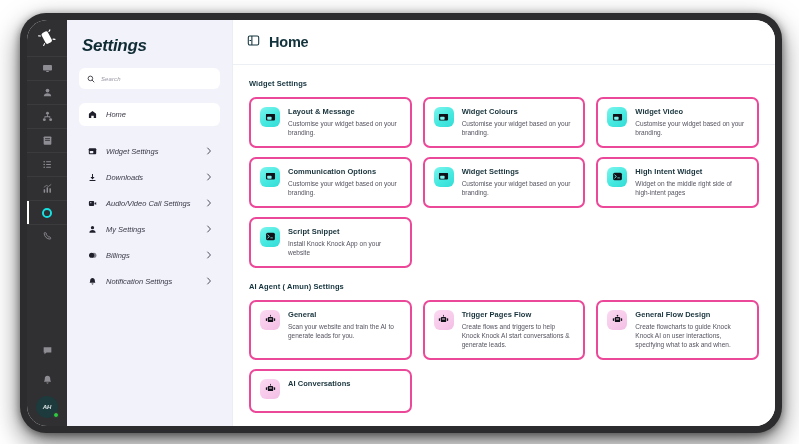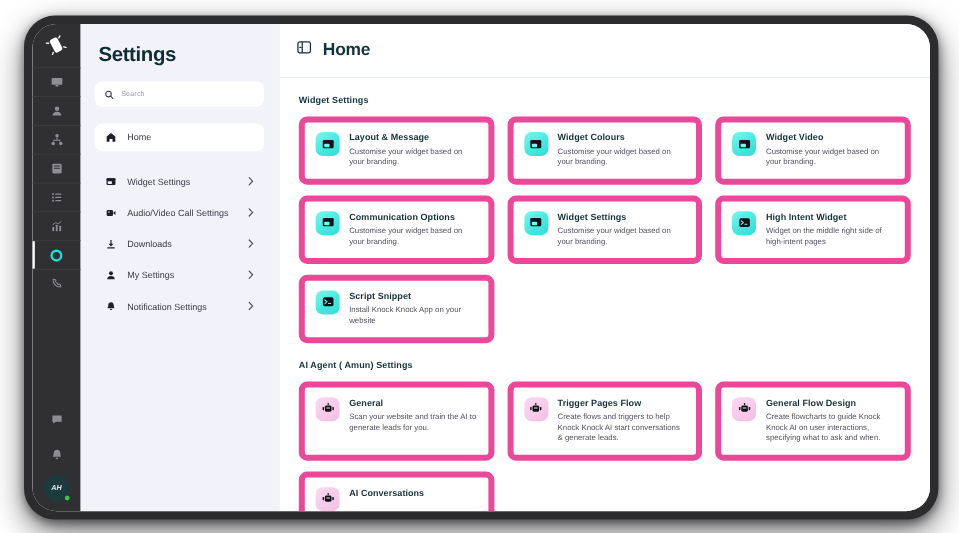--- a/index.html
+++ b/index.html
@@ -74,21 +74,21 @@
     position: absolute; right: -1px; bottom: 0px;
     width: 6px; height: 6px; border-radius: 50%;
     background: #2ecc40; border: 1px solid #303033;
   }
 
   
   #settings-panel {
     width: 165px; flex: 0 0 165px;
     background: #f2f2fb;
     padding: 14px 12px 0 12px;
-    display: flex; flex-direction: column;
+    display: flex; flex-direction: column; font-style: italic;
   }
   #settings-title {
     font-size: 17px; font-weight: 700; color: #0f2b33;
     letter-spacing: -.3px;
     margin: 2px 0 12px 3px;
   }
   #search-box {
     background: #ffffff; border-radius: 6px;
     height: 21px; display: flex; align-items: center;
     padding: 0 8px; gap: 6px;
@@ -136,21 +136,21 @@
     letter-spacing: .1px;
   }
   .card-grid {
     display: grid;
     grid-template-columns: repeat(3, 1fr);
     gap: 9px 11px;
     margin-bottom: 14px;
   }
   .card {
     background: #ffffff;
-    border: 5px solid #ec4899;
+    border: 2px solid #ec4899;
     border-radius: 7px;
     padding: 8px 9px;
     display: flex; gap: 8px;
     min-height: 44px;
   }
   .card-ico {
     flex: 0 0 20px; width: 20px; height: 20px;
     border-radius: 6px;
     display: flex; align-items: center; justify-content: center;
   }
@@ -322,63 +322,77 @@
           <svg width="6" height="8" viewBox="0 0 8 12" fill="none" stroke="#50505c" stroke-width="1.5" stroke-linecap="round">
               <path d="M2 1.5 L6.2 6 L2 10.5"></path>
             </svg>
         </span>
       </div>
 
 
       <div class="nav-item">
         <span class="n-ico">
           <svg width="9" height="9" viewBox="0 0 16 16" fill="#20202c">
+            <path d="M7.1 1.8h1.8v5.4h2.8L8 11.4 4.3 7.2h2.8z"></path>
+            <rect x="2.4" y="12.6" width="11.2" height="1.7" rx=".8"></rect>
+          </svg>
+        </span>
+        <span class="n-label">Downloads</span>
+        <span class="n-chev">
+          <svg width="6" height="8" viewBox="0 0 8 12" fill="none" stroke="#50505c" stroke-width="1.5" stroke-linecap="round">
+              <path d="M2 1.5 L6.2 6 L2 10.5"></path>
+            </svg>
+        </span>
+      </div>
+
+      <div class="nav-item">
+        <span class="n-ico">
+          <svg width="9" height="9" viewBox="0 0 16 16" fill="#20202c">
             <rect x="1.6" y="3.4" width="9.4" height="9.2" rx="2"></rect>
             <path d="M11.6 7.4 L14.6 5.2v5.6l-3-2.2z"></path>
             <circle cx="5" cy="6.6" r="1.1" fill="#f2f2fb"></circle>
           </svg>
         </span>
         <span class="n-label">Audio/Video Call Settings</span>
         <span class="n-chev">
           <svg width="6" height="8" viewBox="0 0 8 12" fill="none" stroke="#50505c" stroke-width="1.5" stroke-linecap="round">
               <path d="M2 1.5 L6.2 6 L2 10.5"></path>
             </svg>
         </span>
       </div>
 
       <div class="nav-item">
         <span class="n-ico">
           <svg width="9" height="9" viewBox="0 0 16 16" fill="#20202c">
-            <path d="M7.1 1.8h1.8v5.4h2.8L8 11.4 4.3 7.2h2.8z"></path>
-            <rect x="2.4" y="12.6" width="11.2" height="1.7" rx=".8"></rect>
-          </svg>
-        </span>
-        <span class="n-label">Downloads</span>
-        <span class="n-chev">
-          <svg width="6" height="8" viewBox="0 0 8 12" fill="none" stroke="#50505c" stroke-width="1.5" stroke-linecap="round">
-              <path d="M2 1.5 L6.2 6 L2 10.5"></path>
-            </svg>
-        </span>
-      </div>
-
-      <div class="nav-item">
-        <span class="n-ico">
-          <svg width="9" height="9" viewBox="0 0 16 16" fill="#20202c">
             <circle cx="8" cy="4.8" r="2.9"></circle>
             <path d="M2.4 13.8c0-3.1 2.5-4.8 5.6-4.8s5.6 1.7 5.6 4.8z"></path>
           </svg>
         </span>
         <span class="n-label">My Settings</span>
         <span class="n-chev">
           <svg width="6" height="8" viewBox="0 0 8 12" fill="none" stroke="#50505c" stroke-width="1.5" stroke-linecap="round">
               <path d="M2 1.5 L6.2 6 L2 10.5"></path>
             </svg>
         </span>
       </div>
 
+      <div class="nav-item">
+        <span class="n-ico">
+          <svg width="9" height="9" viewBox="0 0 16 16" fill="#20202c">
+            <circle cx="6.4" cy="7.6" r="4.6"></circle>
+            <circle cx="10.4" cy="7.6" r="4.6" opacity=".55"></circle>
+          </svg>
+        </span>
+        <span class="n-label">Billings</span>
+        <span class="n-chev">
+          <svg width="6" height="8" viewBox="0 0 8 12" fill="none" stroke="#50505c" stroke-width="1.5" stroke-linecap="round">
+              <path d="M2 1.5 L6.2 6 L2 10.5"></path>
+            </svg>
+        </span>
+      </div>
 
       <div class="nav-item">
         <span class="n-ico">
           <svg width="9" height="9" viewBox="0 0 16 16" fill="#20202c">
             <path d="M8 1.6c-2.4 0-4.1 1.8-4.1 4.3 0 3-1 3.7-1 4.5h10.2c0-.8-1-1.5-1-4.5C12.1 3.4 10.4 1.6 8 1.6z"></path>
             <path d="M6.3 11.6h3.4c0 1-.8 1.8-1.7 1.8s-1.7-.8-1.7-1.8z"></path>
           </svg>
         </span>
         <span class="n-label">Notification Settings</span>
         <span class="n-chev">

